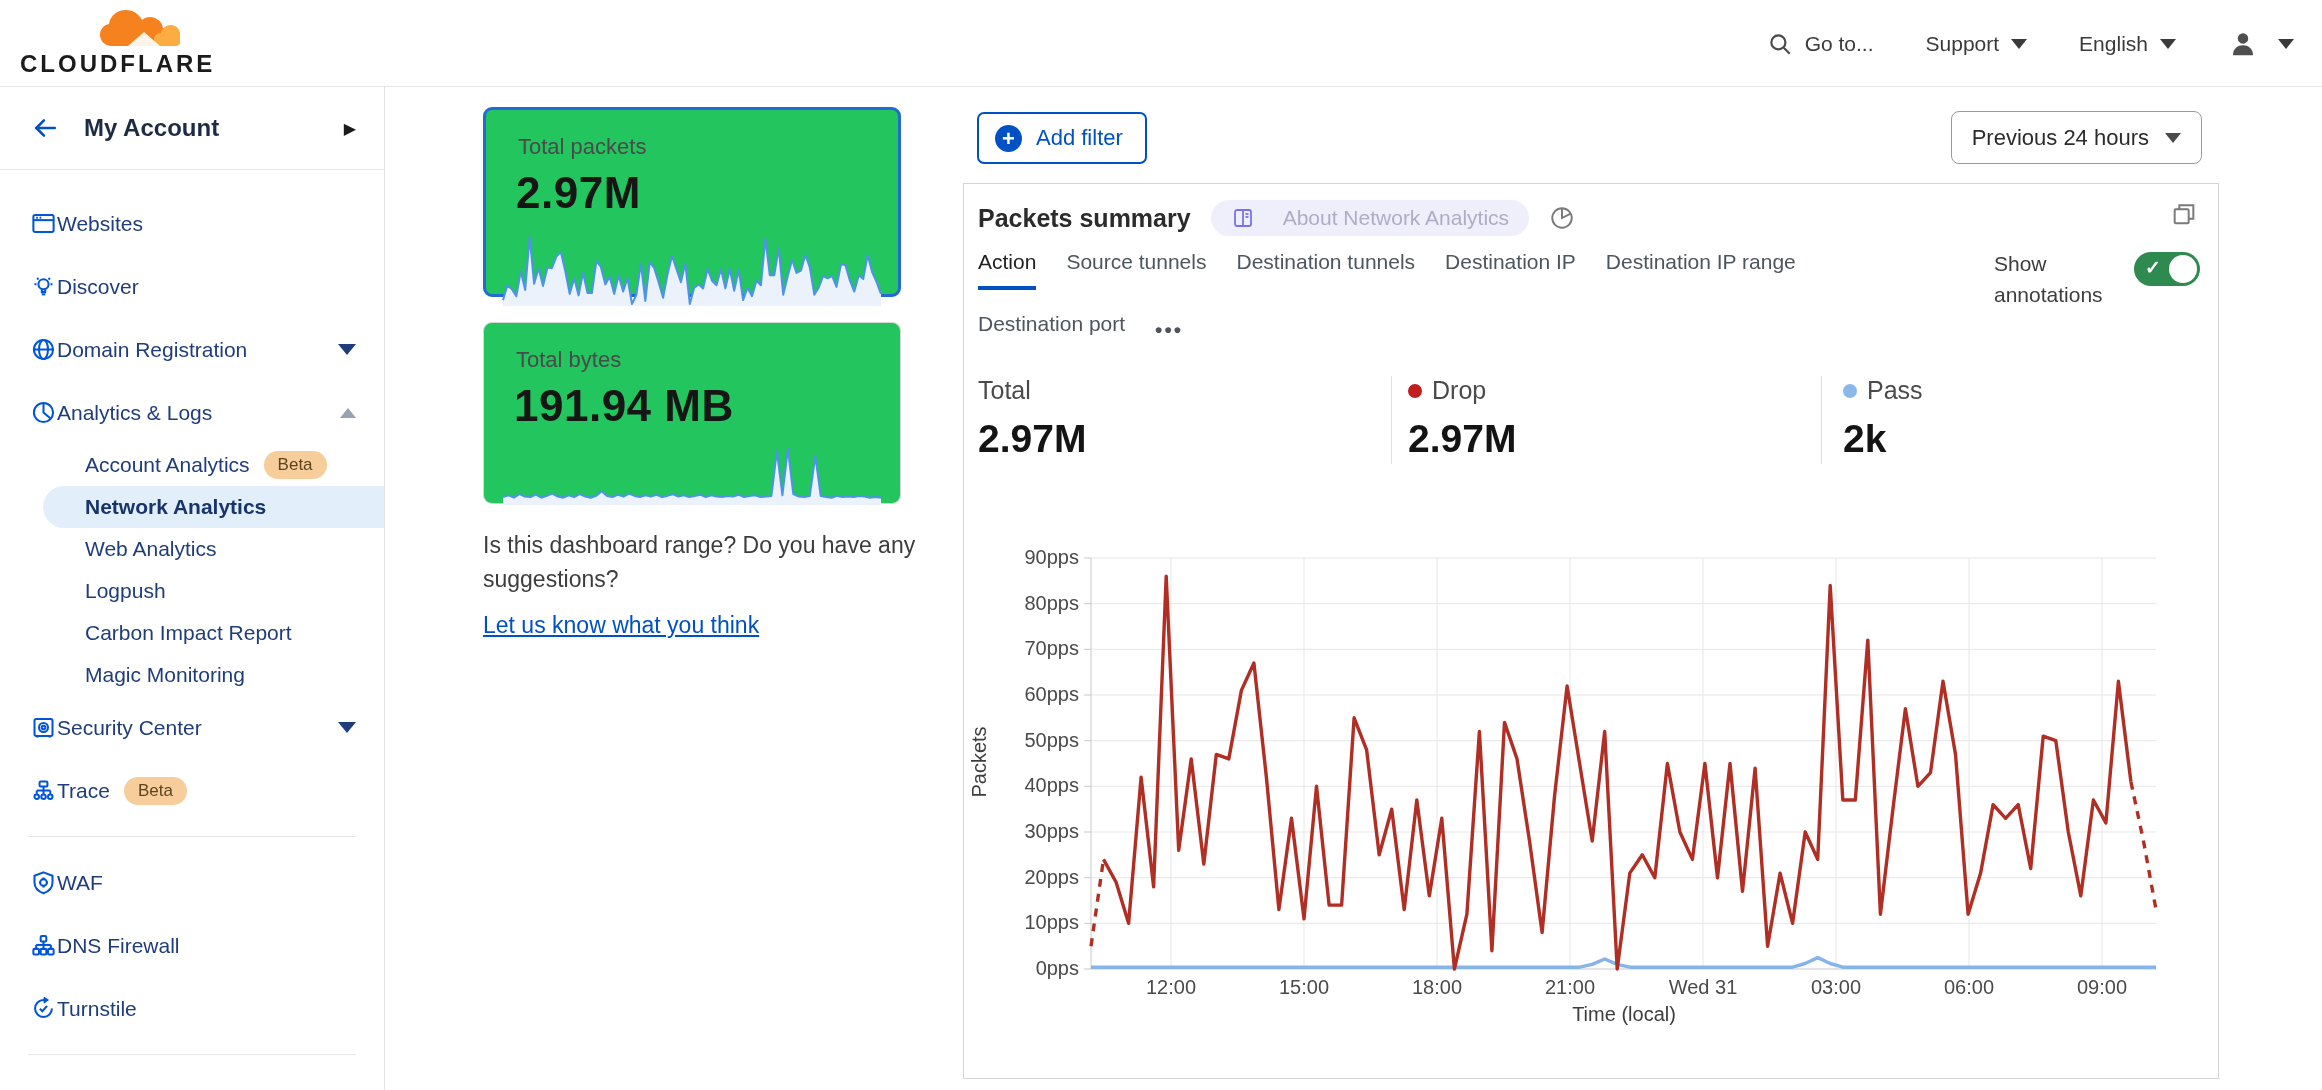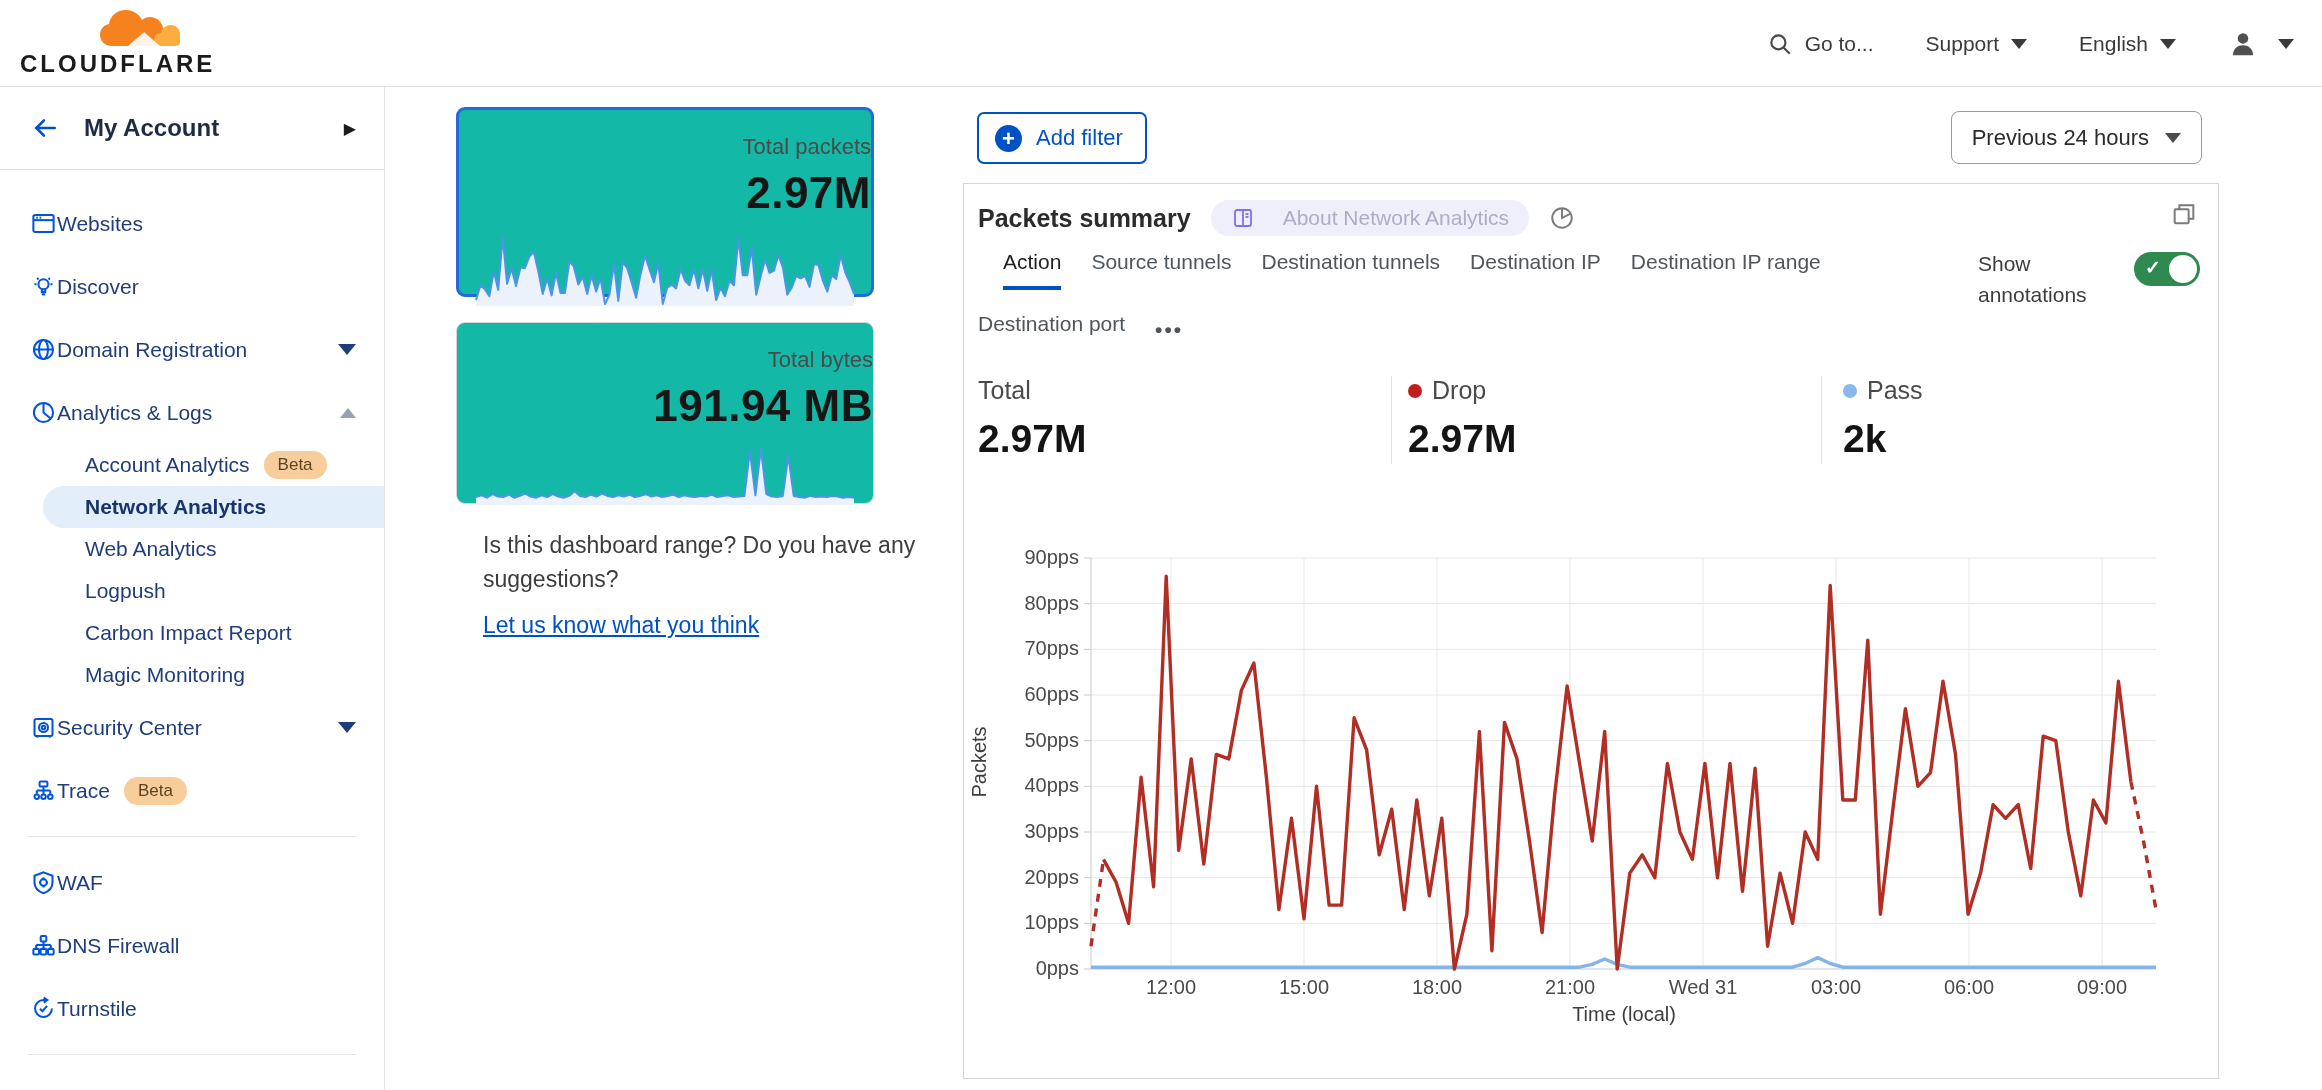--- a/index.html
+++ b/index.html
@@ -24,21 +24,21 @@
   .nav-item { display:flex; align-items:center; height:63px; padding-left:30px; padding-right:28px; font-size:21px; color:#1F3D7A; cursor:pointer; }
   .nav-sub { display:flex; align-items:center; height:42px; padding-left:85px; padding-right:28px; font-size:21px; color:#1F3D7A; cursor:pointer; }
   .nav-sub.active { background:#E2EEFA; border-radius:22px 0 0 22px; margin-left:43px; padding-left:42px; font-weight:bold; color:#17346B; }
   .beta-badge { background:#F7CE9B; color:#5E431F; font-size:17px; border-radius:999px; padding:4px 14px; margin-left:14px; }
   .nav-caret { margin-left:auto; }
   .tri-down-blue { width:0;height:0;border-left:9px solid transparent;border-right:9px solid transparent;border-top:11px solid #1F3D7A; }
   .tri-up-gray  { width:0;height:0;border-left:8px solid transparent;border-right:8px solid transparent;border-bottom:10px solid #97A3B4; }
   .side-divider { height:1px; background:#E6E6E6; margin:14px 28px 14px 28px; }
 
   
-  .card { position:absolute; left:456px; width:418px; background:#14b8a6; border-radius:9px;text-align:right; }
+  .card { position:absolute; left:483px; width:418px; background:#22c55e; border-radius:9px; }
   .card.selected { border:3px solid #2469D8; }
   .card.normal { border:1px solid #D6D6D6; }
   .card-title { font-size:22px; color:#4A4A4A; margin:24px 0 0 32px; }
   .card-value { font-size:44px; font-weight:bold; color:#161616; margin:8px 0 0 30px; letter-spacing:0.5px; }
   .card svg { display:block; margin:6px auto 0 auto; }
   .feedback { position:absolute; left:483px; top:528px; width:440px; font-size:23px; color:#3D3D3D; line-height:34px; }
   .feedback a { display:inline-block; margin-top:12px; color:#0051C3; text-decoration:underline; font-size:23px; cursor:pointer; }
 
   
   .add-filter { position:absolute; left:977px; top:112px; height:52px; border:2px solid #0051C3; border-radius:7px; background:#fff; display:flex; align-items:center; padding:0 22px 0 16px; gap:14px; cursor:pointer; }
@@ -50,24 +50,24 @@
   
   .panel { position:absolute; left:963px; top:183px; width:1256px; height:896px; border:1px solid #D5D5D5; background:#fff;text-decoration:underline; }
   .panel-header { position:absolute; left:14px; top:16px; display:flex; align-items:center; gap:20px; }
   .panel-title { font-size:25px; font-weight:bold; color:#2B2B2B; }
   .about-pill { display:flex; align-items:center; gap:28px; background:#EFEEFB; border-radius:999px; padding:6px 20px; cursor:pointer; }
   .about-pill span { color:#AEADC6; font-size:21px; }
   .dup-icon { position:absolute; right:20px; top:16px; cursor:pointer; }
 
   .tabs { position:absolute; left:14px; top:66px; width:930px; display:flex; flex-wrap:wrap; column-gap:30px; row-gap:22px; }
   .tab { font-size:21px; color:#4E555C; padding-bottom:12px; cursor:pointer; white-space:nowrap; }
-  .tab.active { color:#1F1F1F; border-bottom:4px solid #0051C3;margin-left:25px; }
+  .tab.active { color:#1F1F1F; border-bottom:4px solid #0051C3; }
   .tab.more { font-weight:bold; letter-spacing:2px; padding-top:6px; }
 
-  .annot { position:absolute; right:18px; top:64px; display:flex; align-items:flex-start; gap:36px; }
+  .annot { position:absolute; right:18px; top:64px; display:flex; align-items:flex-start; gap:20px; }
   .annot-label { font-size:21px; color:#3D3D3D; width:120px; line-height:31px; }
   .toggle { width:66px; height:34px; background:#2E8A4F; border-radius:17px; position:relative; cursor:pointer; margin-top:4px; }
   .toggle .knob { position:absolute; right:3px; top:3px; width:28px; height:28px; background:#fff; border-radius:50%; }
   .toggle .chk { position:absolute; left:11px; top:4px; color:#fff; font-size:19px; font-weight:bold; }
 
   .stats { position:absolute; left:0; top:192px; width:100%; height:90px; }
   .stat-col { position:absolute; top:0; }
   .stat-label { font-size:25px; color:#4A4A4A; display:flex; align-items:center; gap:10px; }
   .stat-dot { width:14px; height:14px; border-radius:50%; display:inline-block; }
   .stat-value { font-size:39px; font-weight:bold; color:#141414; margin-top:12px; }

